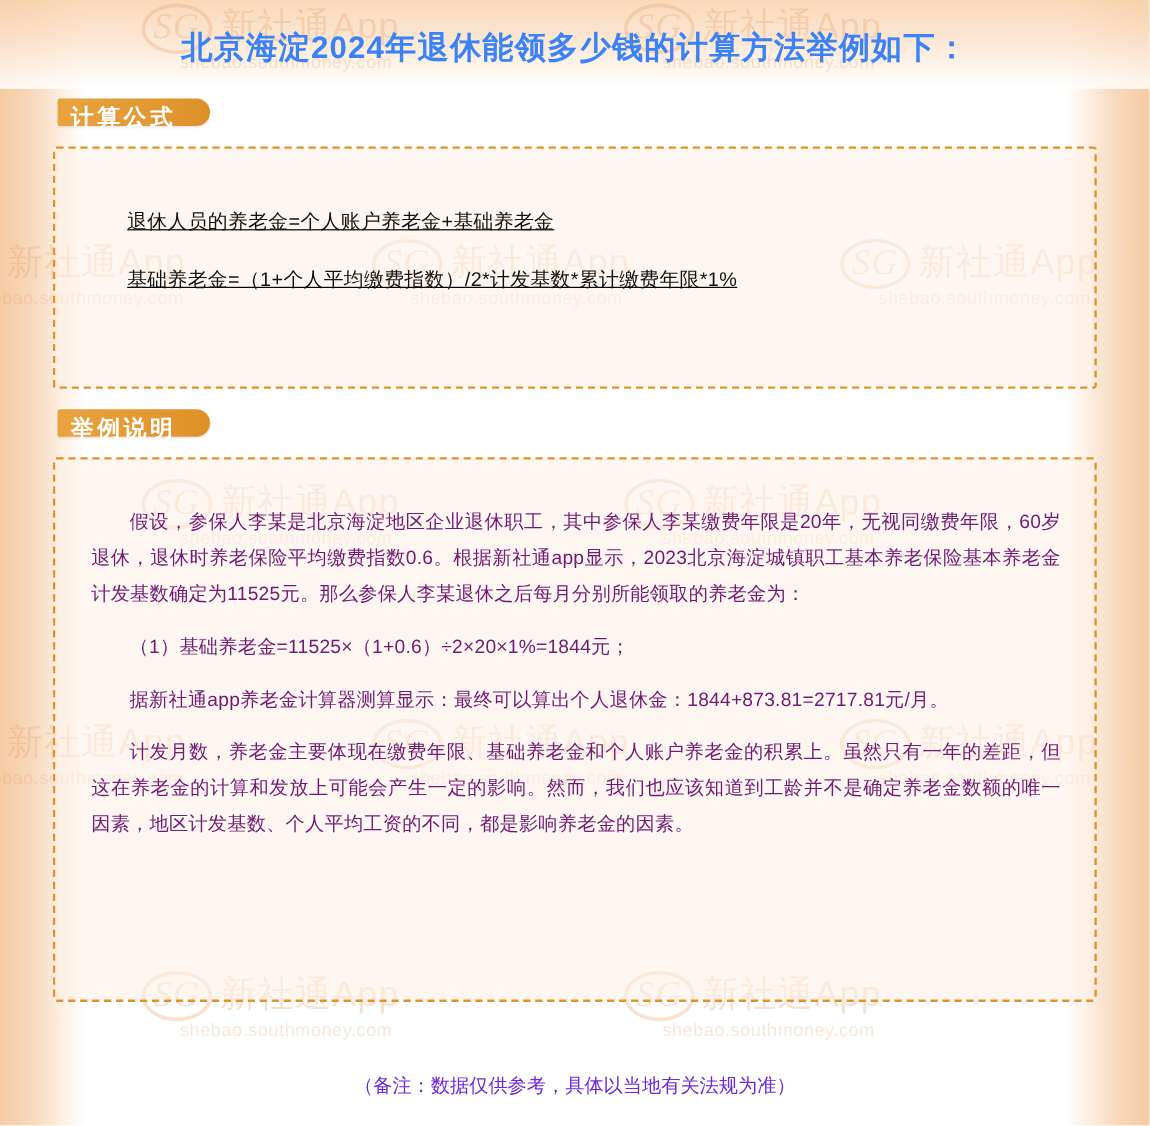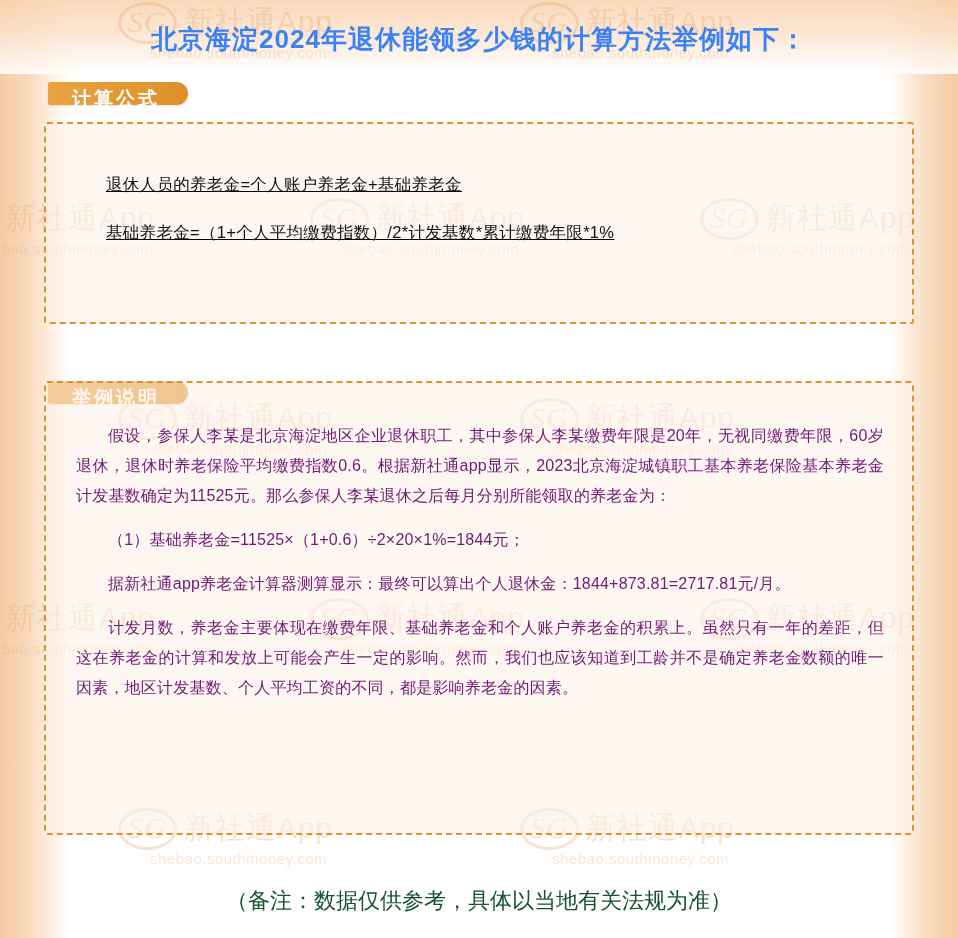--- a/index.html
+++ b/index.html
@@ -68,21 +68,21 @@
     font-weight: bold;
     color: #3b82f6;
     letter-spacing: 1px;
   }
 
   
   .ribbon {
     position: absolute;
     height: 23px;
     line-height: 34px;
-    padding: 0 28px 0 24px;
+    padding: 0 28px 0 11px;
     color: #ffffff;
     font-size: 19px;
     font-weight: bold;
     letter-spacing: 3px;
     background: linear-gradient(to right, #e8a33f 0%, #e1962f 75%, #dc8f27 100%);
     border-radius: 3px 16px 16px 3px;
     box-shadow: 0 1px 2px rgba(0,0,0,.12);
   }
 
   
@@ -121,22 +121,22 @@
     left: 30px;
     right: 28px;
     top: 38px;
   }
 
   .footnote {
     position: absolute;
     left: 0; right: 0;
     bottom: 22px;
     text-align: center;
-    font-size: 22px;
-    color: #14532d;
+    font-size: 16px;
+    color: #6d28d9;
   }
 </style>
 </head>
 <body>
 
 <div class="page"></div>
 <div class="top-band"></div>
 
 <div class="wm-layer">
 
@@ -198,21 +198,21 @@
 
 <div class="ribbon" style="left:48px; top:82px;">计算公式</div>
 
 <div class="dash-box" style="left:44px; top:122px; width:866px; height:198px;">
   <div class="formula-body">
     <p class="formula-line">退休人员的养老金=个人账户养老金+基础养老金</p>
     <p class="formula-line">基础养老金=（1+个人平均缴费指数）/2*计发基数*累计缴费年限*1%</p>
   </div>
 </div>
 
-<div class="ribbon" style="left:48px; top:341px;margin-top:40px;">举例说明</div>
+<div class="ribbon" style="left:48px; top:341px;">举例说明</div>
 
 <div class="dash-box" style="left:44px; top:381px; width:866px; height:450px;">
   <div class="example-body">
     <p class="para indent">假设，参保人李某是北京海淀地区企业退休职工，其中参保人李某缴费年限是20年，无视同缴费年限，60岁退休，退休时养老保险平均缴费指数0.6。根据新社通app显示，2023北京海淀城镇职工基本养老保险基本养老金计发基数确定为11525元。那么参保人李某退休之后每月分别所能领取的养老金为：</p>
     <p class="para indent">（1）基础养老金=11525×（1+0.6）÷2×20×1%=1844元；</p>
     <p class="para indent">据新社通app养老金计算器测算显示：最终可以算出个人退休金：1844+873.81=2717.81元/月。</p>
     <p class="para indent" style="margin-bottom:0;">计发月数，养老金主要体现在缴费年限、基础养老金和个人账户养老金的积累上。虽然只有一年的差距，但这在养老金的计算和发放上可能会产生一定的影响。然而，我们也应该知道到工龄并不是确定养老金数额的唯一因素，地区计发基数、个人平均工资的不同，都是影响养老金的因素。</p>
   </div>
 </div>
 

